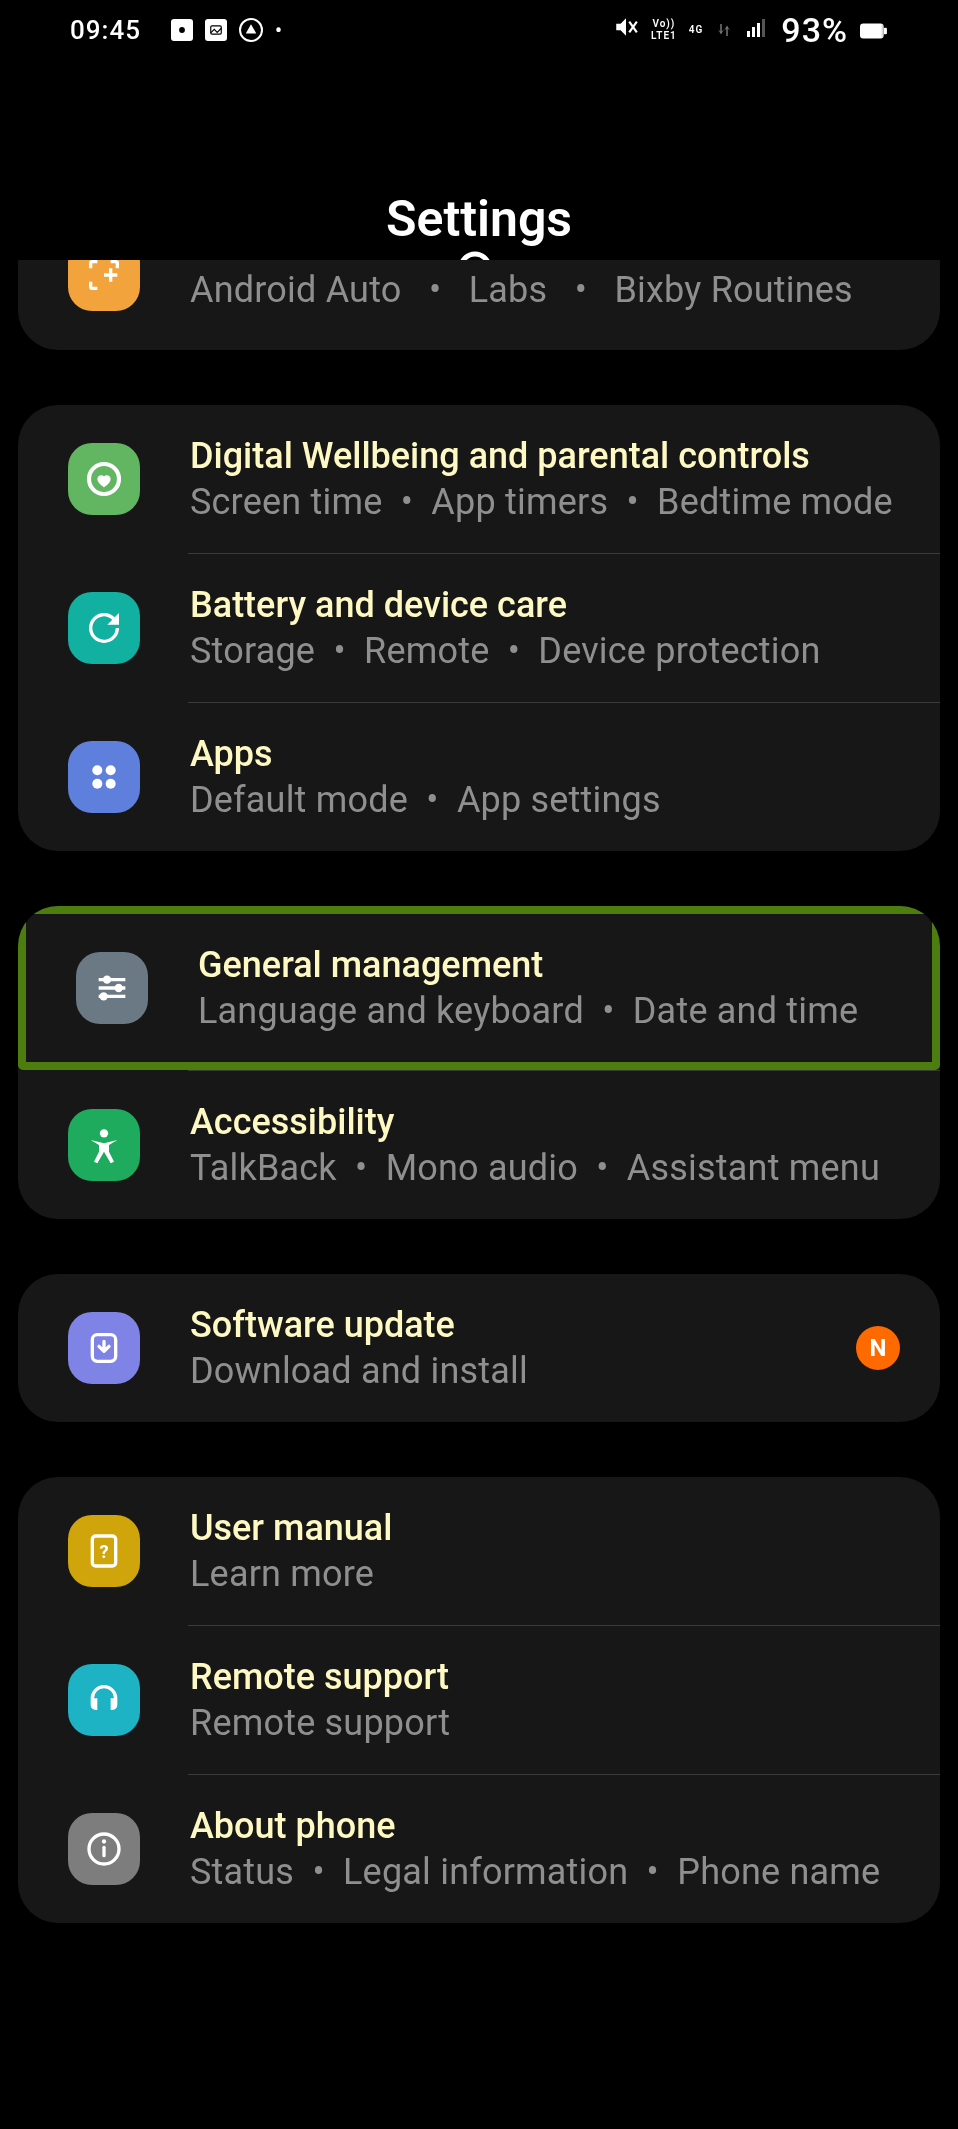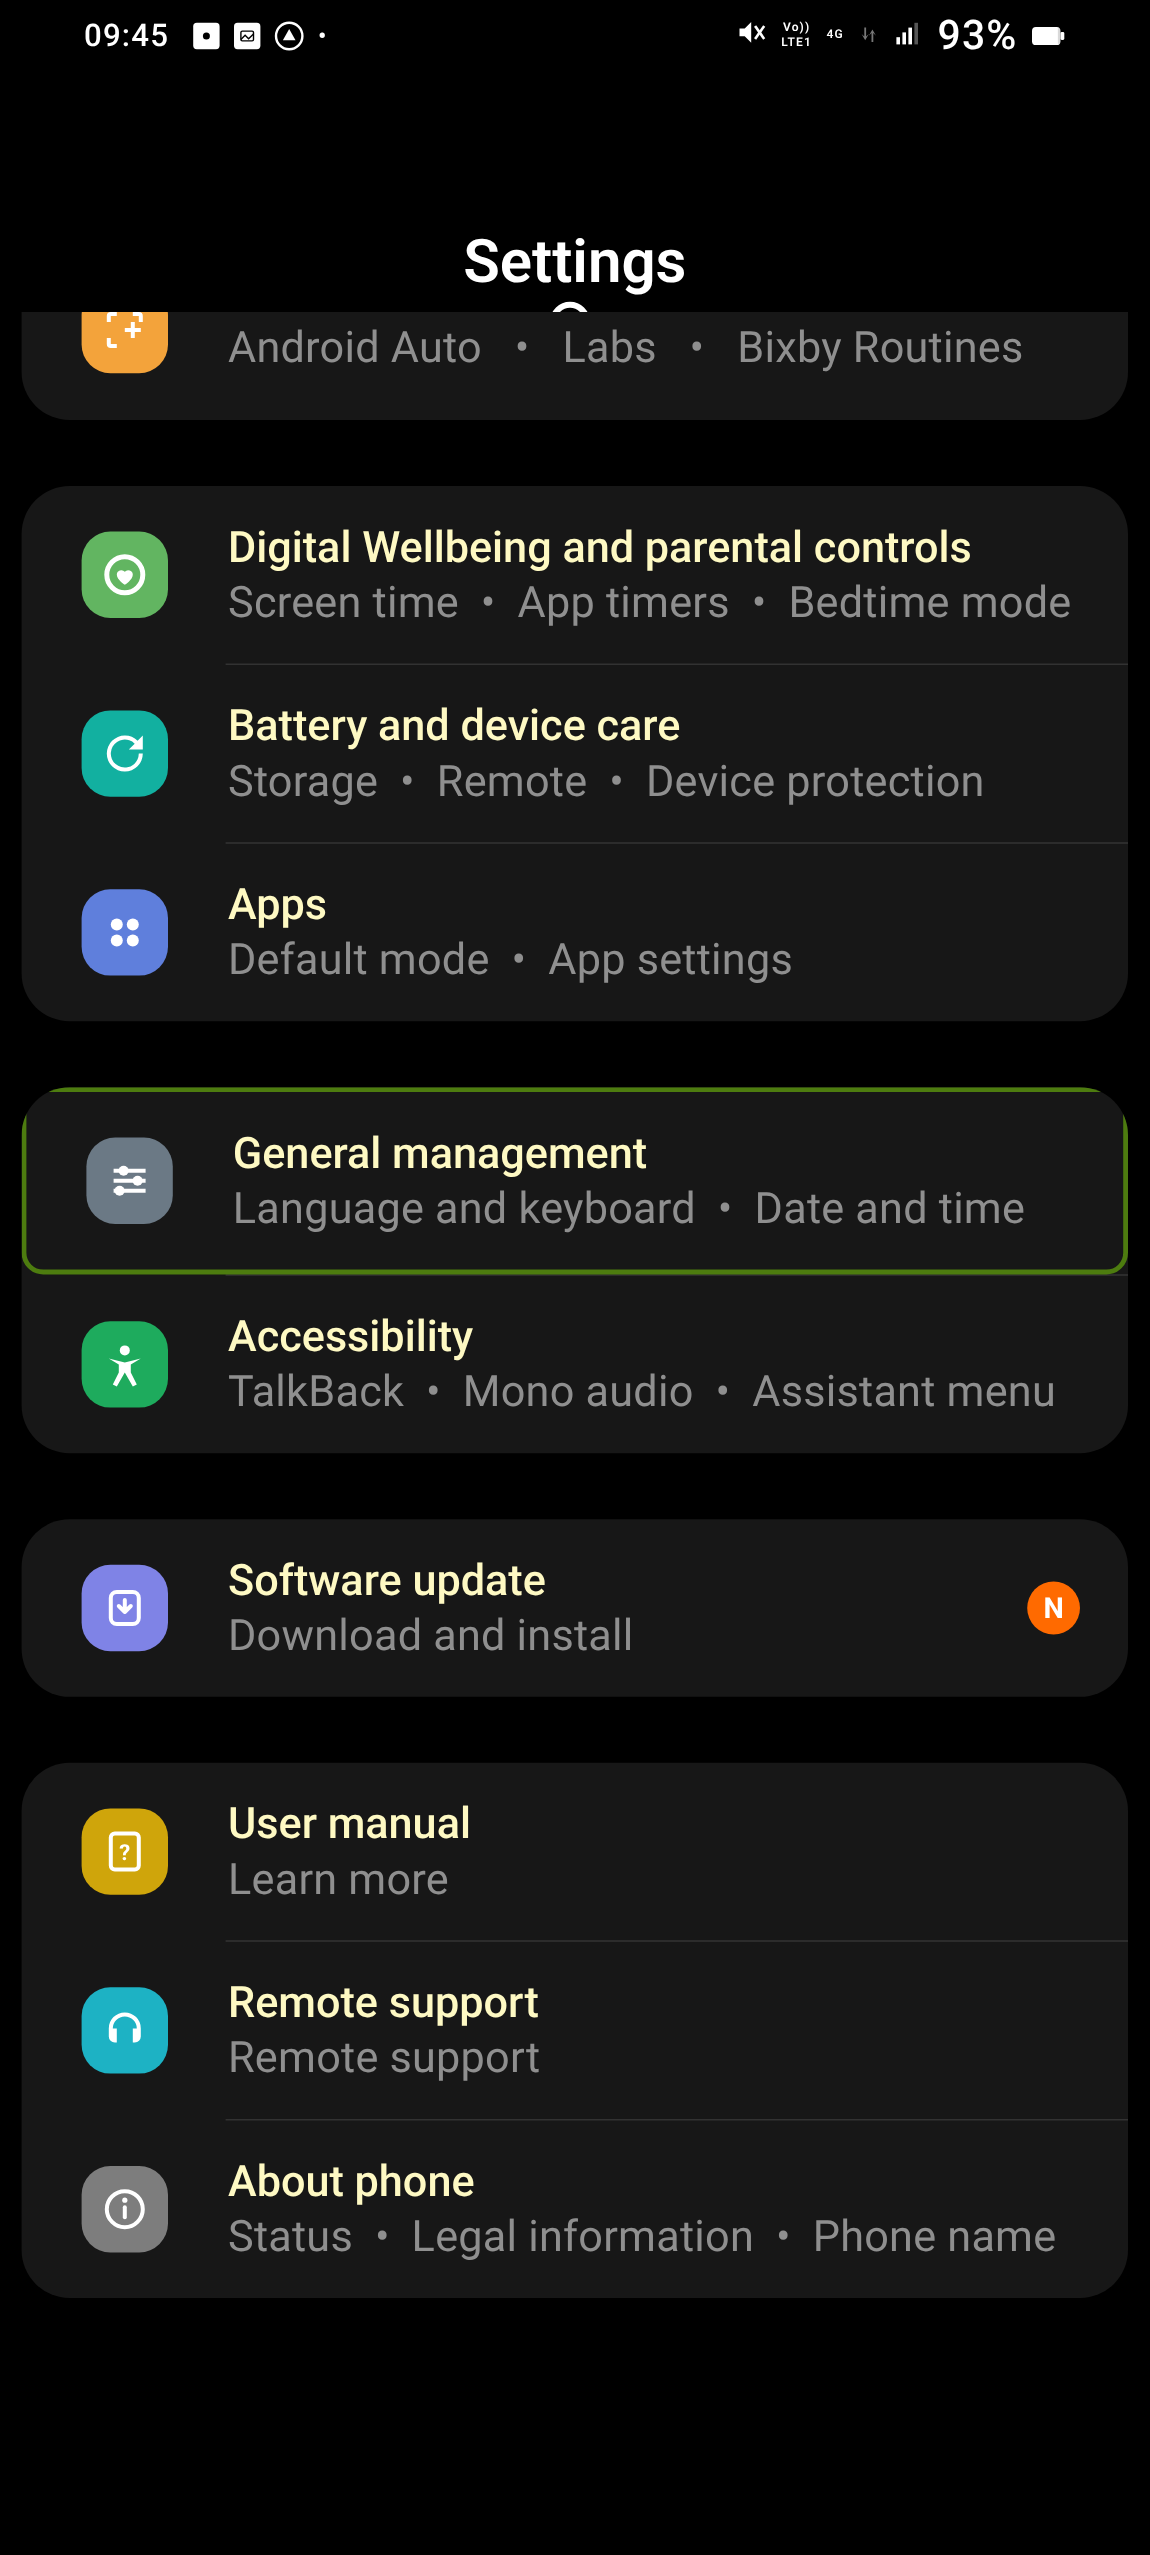--- a/index.html
+++ b/index.html
@@ -16,21 +16,21 @@
   
   .status-bar {
     height: 60px;
     display: flex; align-items: center; justify-content: space-between;
     padding: 0 70px 0 70px;
     font-size: 26px;
     font-weight: 500;
     letter-spacing: 1px;
   }
   .status-left { display:flex; align-items:center; gap: 14px; }
-  .status-left .time { margin-right: 6px; }
+  .status-left .time { margin-right: 16px; }
   .status-icons-left { display:flex; gap:12px; align-items:center; }
   .mini-square { width:22px; height:22px; background:#fff; border-radius:3px; display:flex; align-items:center; justify-content:center; }
   .mini-square svg { width:14px; height:14px; }
   .status-right { display:flex; align-items:center; gap: 12px; }
   .status-right .pct { font-size:34px; }
   .sig-text { font-size:10px; line-height:12px; font-weight:600; text-align:center; }
 
   
   .settings-header {
     display:flex; align-items:center; justify-content:space-between;
@@ -73,22 +73,22 @@
     display:flex; align-items:center; justify-content:center;
     margin-left:20px;
   }
 
   
   .row.partial { padding-top: 0; min-height: 90px; }
   .row.partial .icon-wrap { margin-top:-30px; } 
 
   
   .highlight {
-    border: 4px solid #4d7c0f;
-    border-radius: 18px;
+    border: 8px solid #4d7c0f;
+    border-radius: 5px;
   }
 
   
   .bg-advanced      { background:#f3a33b; }
   .bg-wellbeing     { background:#62b561; }
   .bg-battery       { background:#12b0a0; }
   .bg-apps          { background:#5f7fdc; }
   .bg-general       { background:#6b7985; }
   .bg-accessibility { background:#1eab5d; }
   .bg-software      { background:#7f83e6; }

